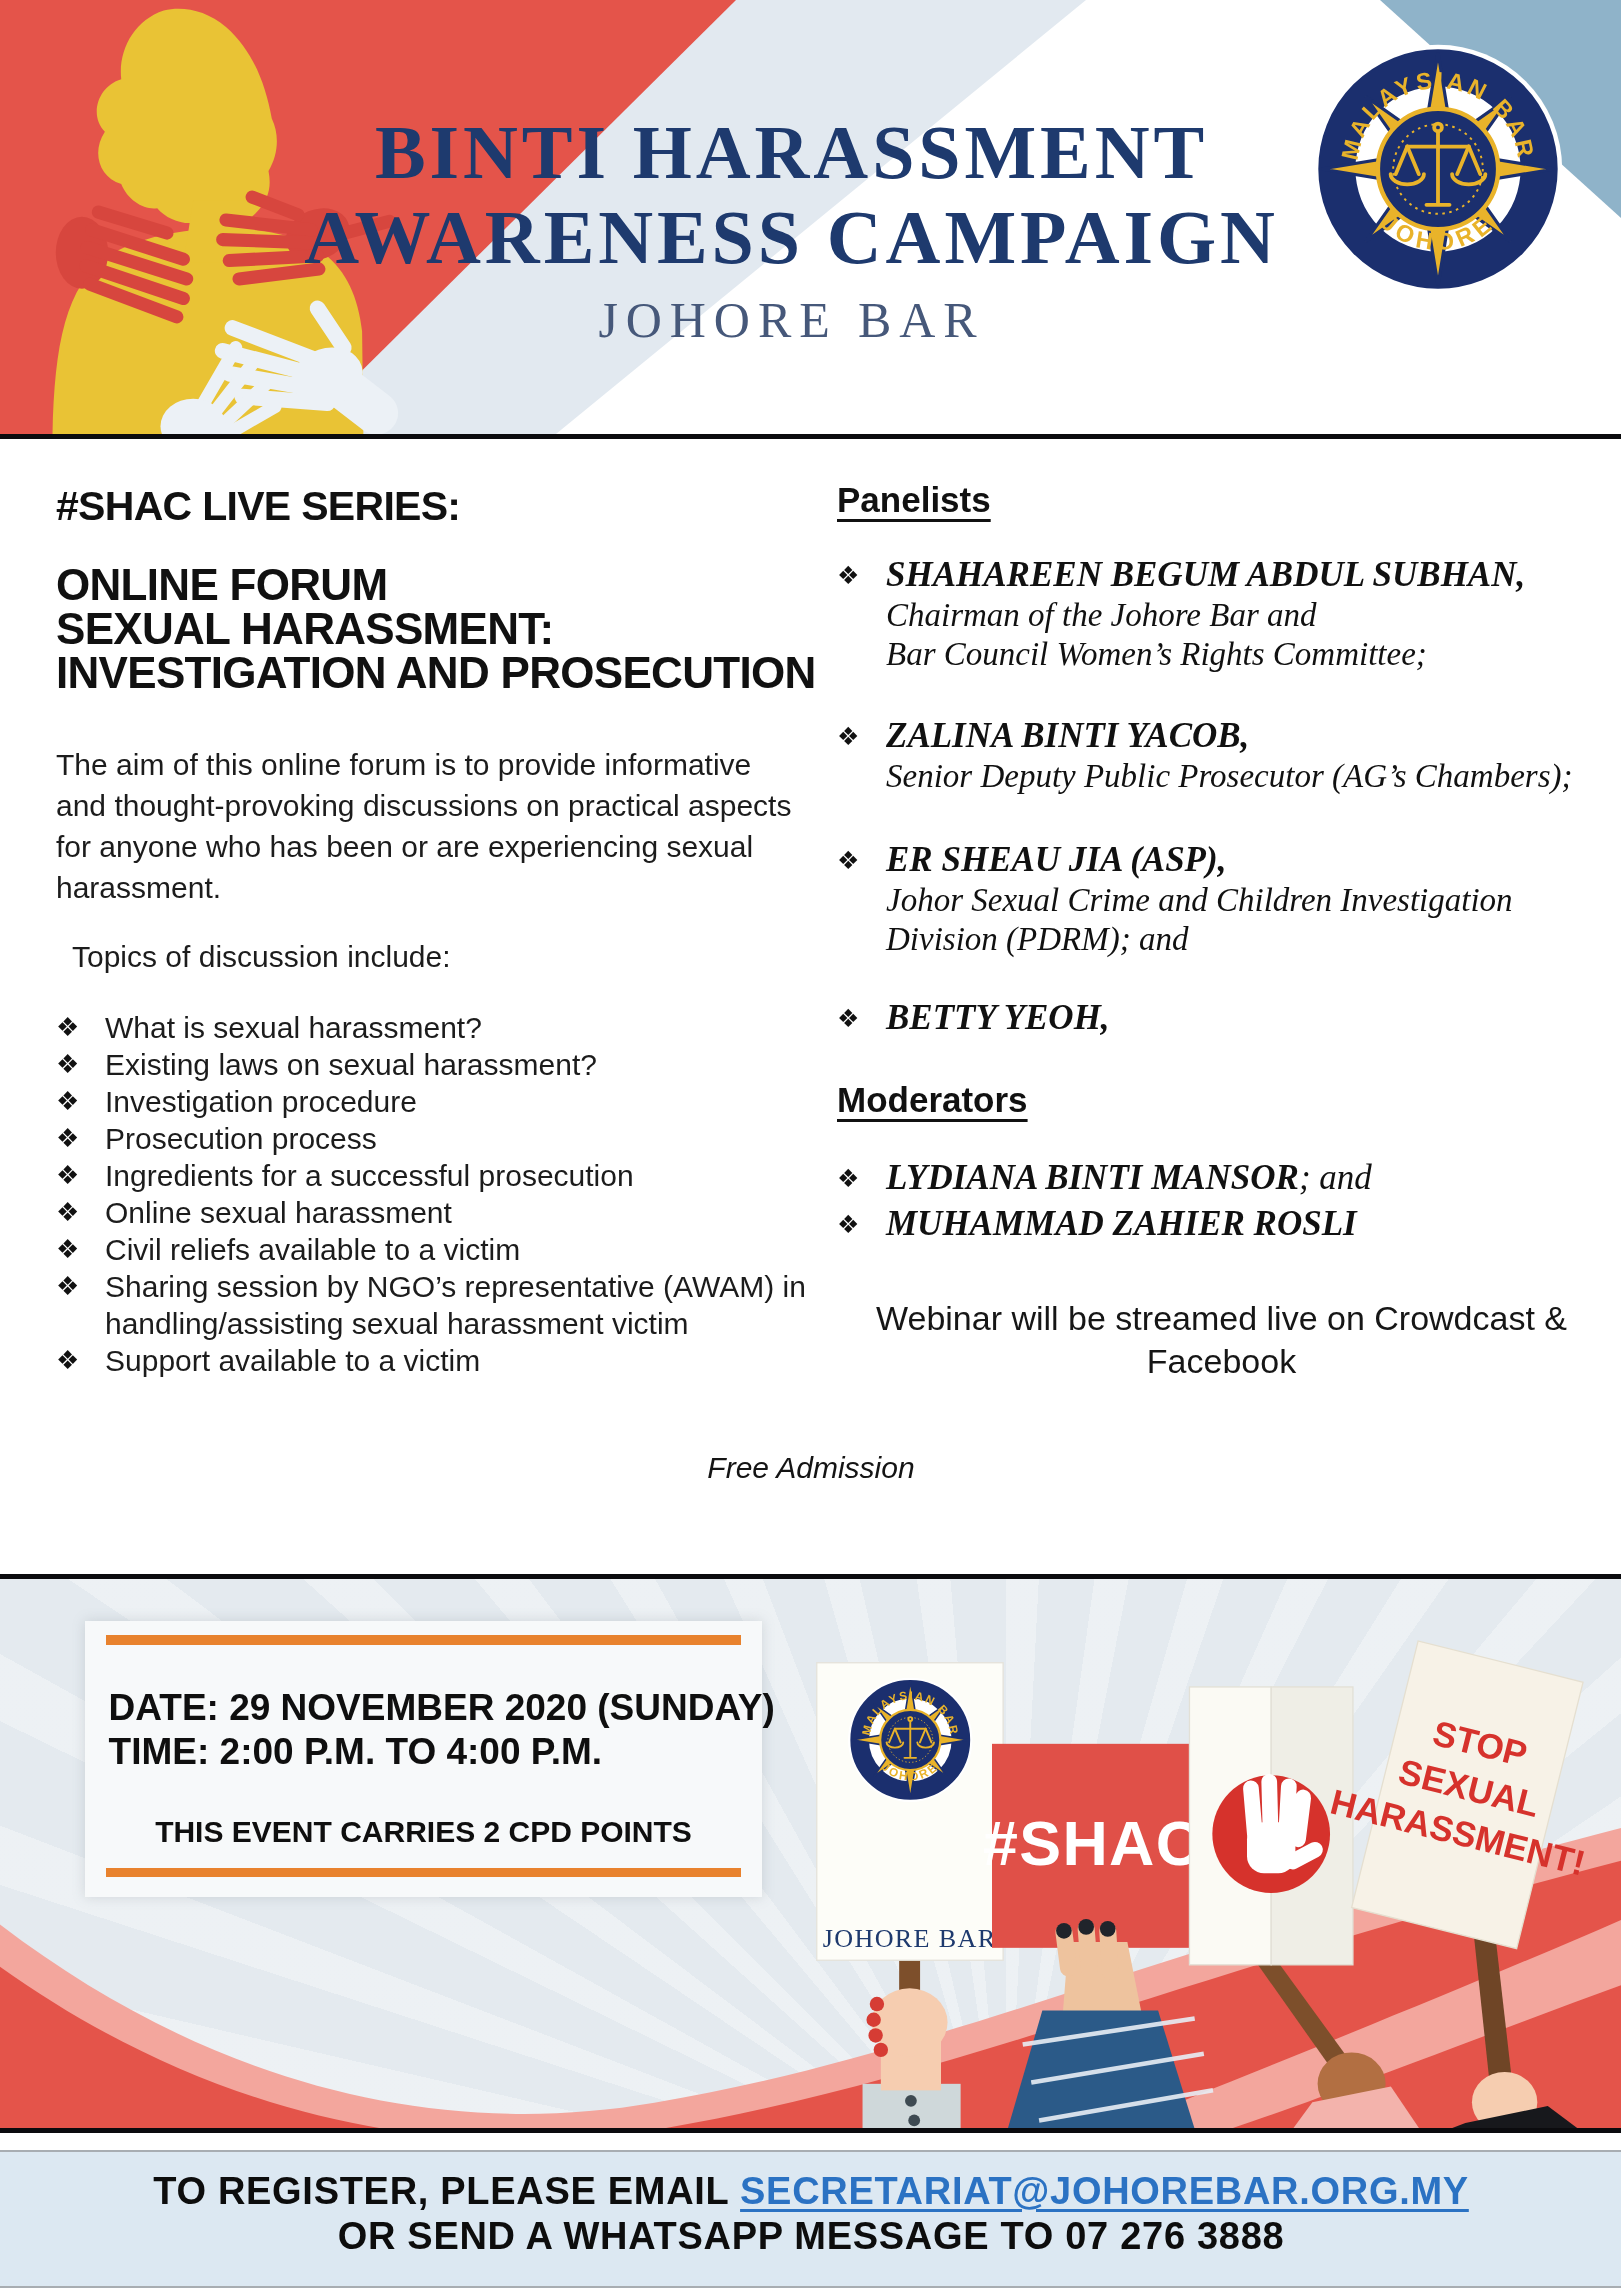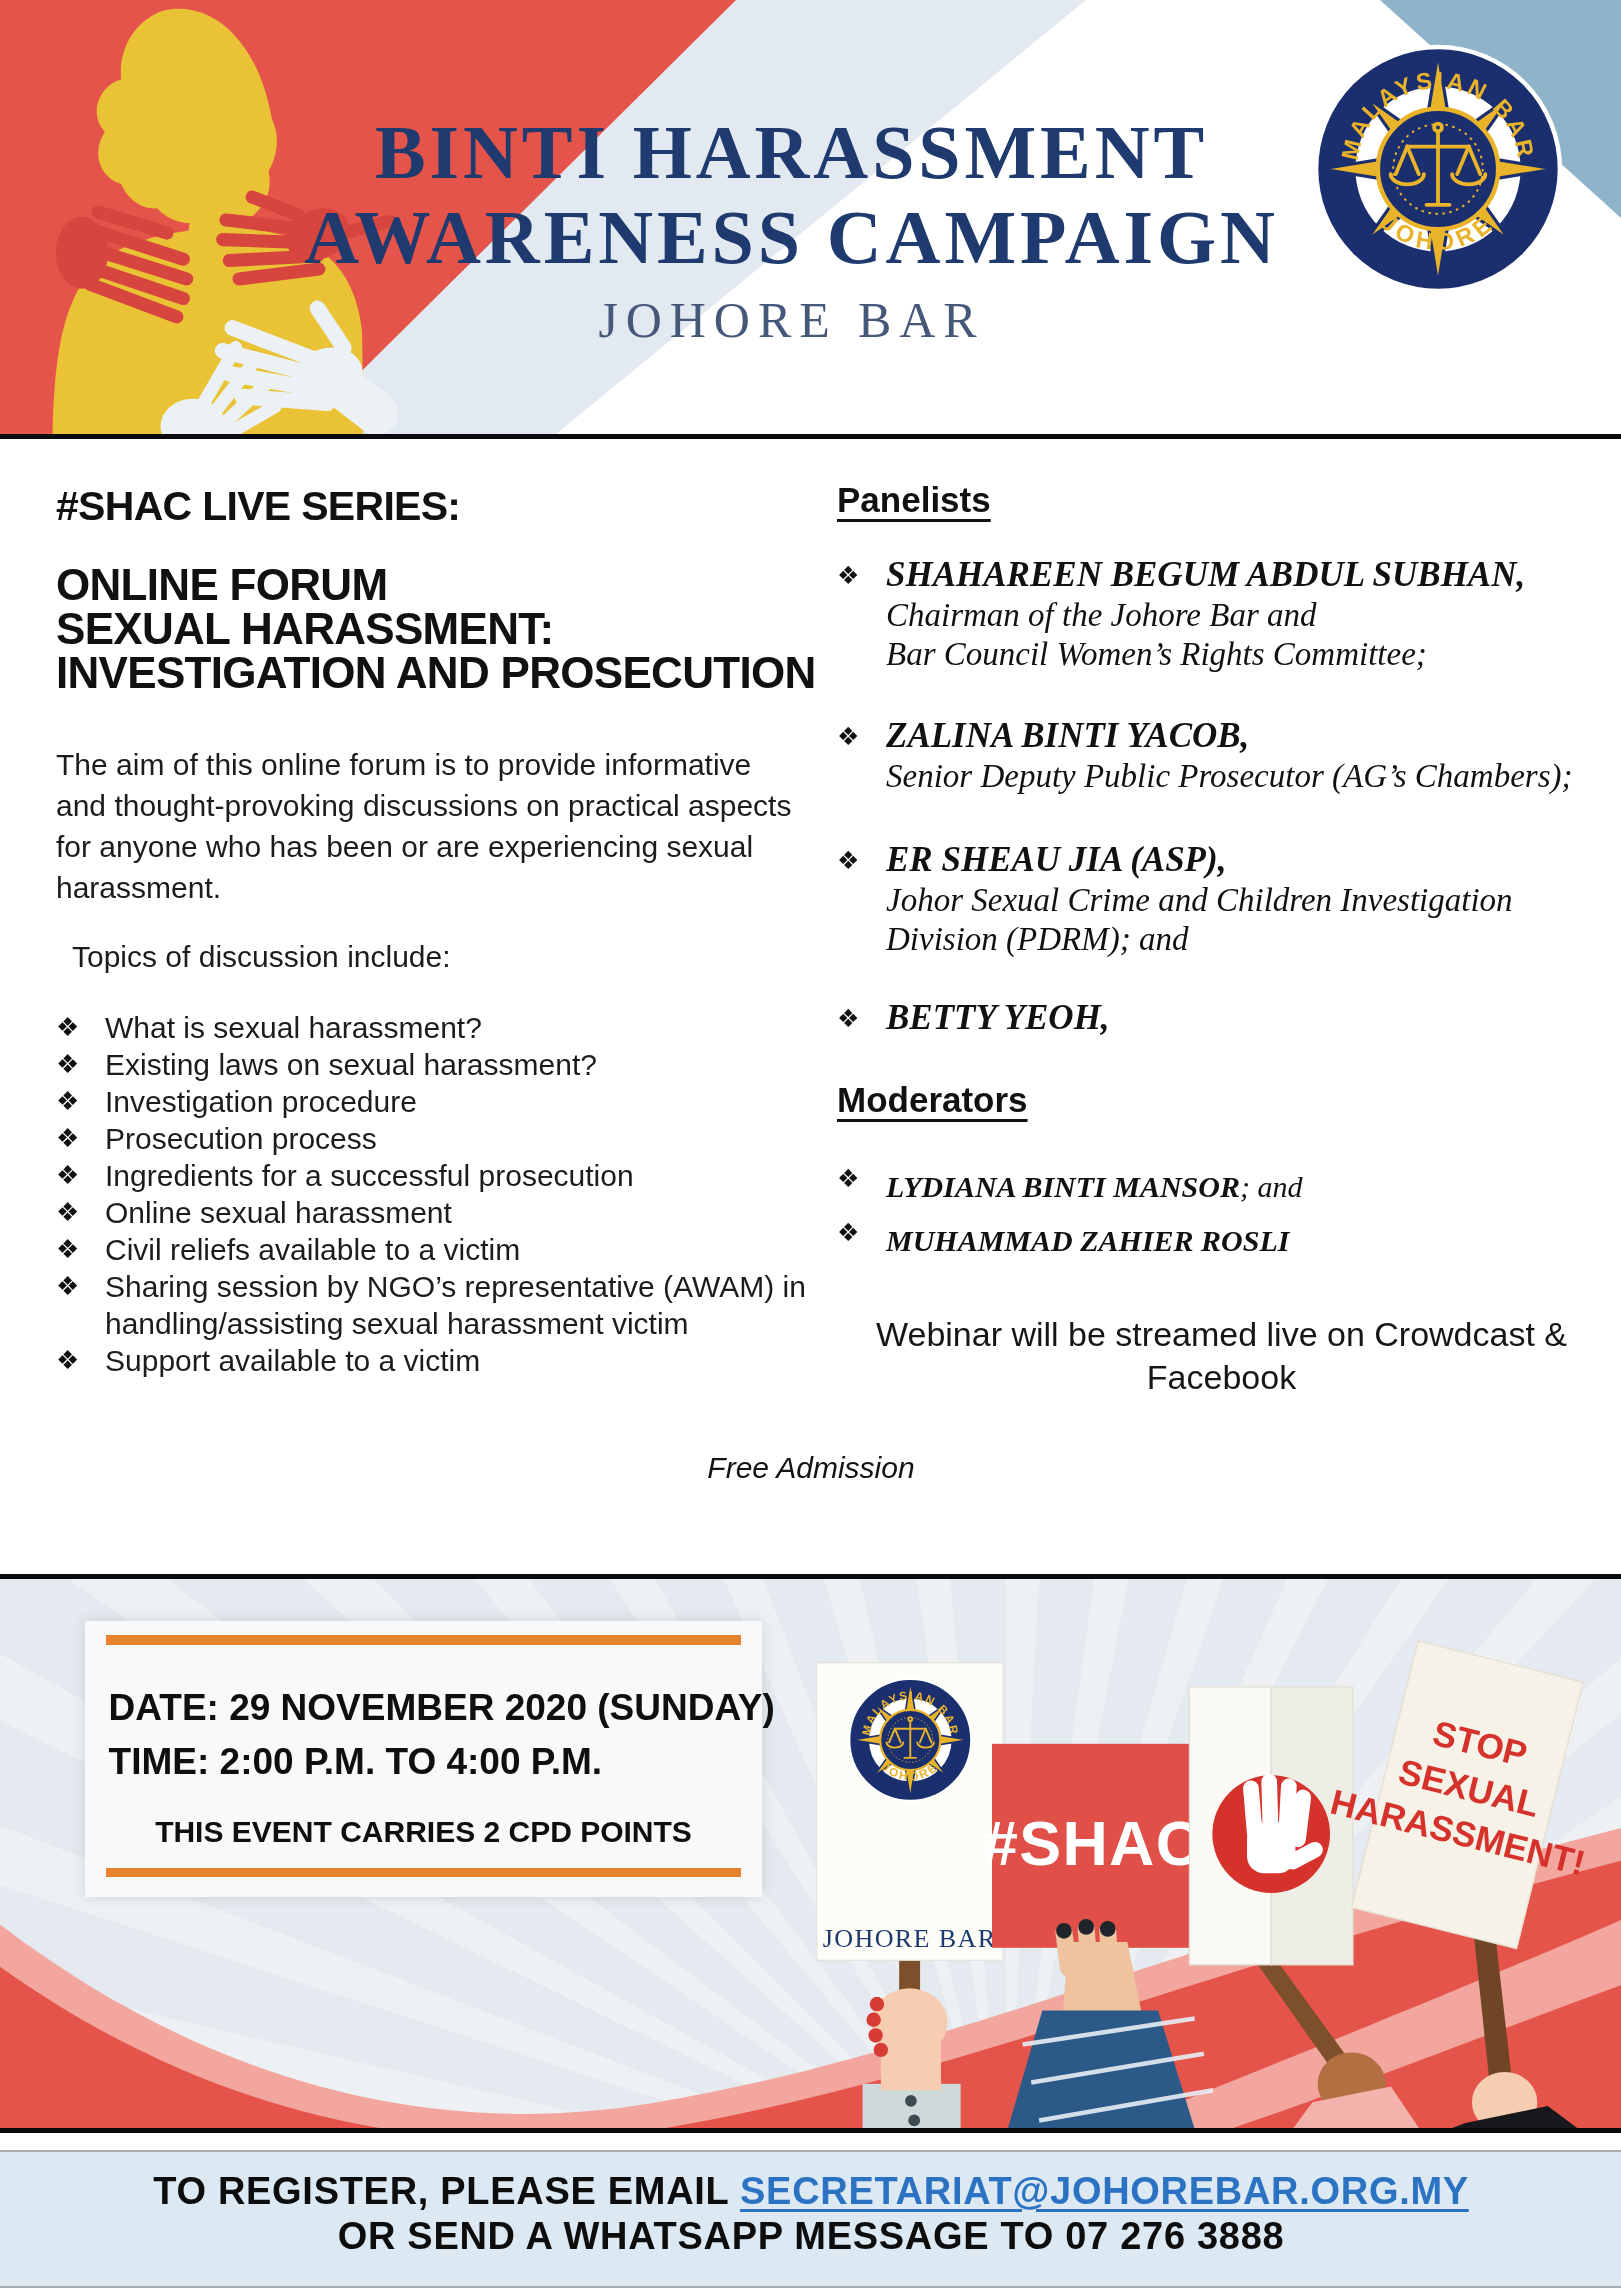--- a/index.html
+++ b/index.html
@@ -35,21 +35,21 @@
   .topic-list{left:56px;top:1009px;width:759px;font-size:30px;line-height:37px;color:#1c1c1c;}
   .topic-item{display:flex;align-items:flex-start;}
   .diamond-bullet{width:49px;flex:0 0 49px;font-size:26px;line-height:37px;color:#111;}
   .col-right{left:837px;top:480px;width:769px;color:#111;}
   .group-label{font-size:35px;font-weight:700;text-decoration:underline;text-decoration-thickness:2.6px;text-underline-offset:6.5px;color:#111;}
   .panelist{display:flex;margin-top:34px;}
   .panelist .diamond-bullet{font-size:25px;line-height:42px;}
   .p-body{font-family:"Liberation Serif",serif;}
   .p-name{font-size:35px;line-height:42px;font-weight:700;font-style:italic;}
   .p-role{font-size:33px;line-height:39px;font-style:italic;}
-  .mod-name{font-size:30px;line-height:41px;font-weight:700;font-style:italic;font-family:"Liberation Serif",serif;margin-top:9px;}
+  .mod-name{font-size:35px;line-height:41px;font-weight:700;font-style:italic;font-family:"Liberation Serif",serif;}
   .mod-suffix{font-weight:400;}
   .webinar-note{margin-top:52px;font-size:34px;line-height:43px;text-align:center;color:#161616;}
   .admission{left:0;top:1447px;width:1622px;text-align:center;font-style:italic;color:#141414;}
   .admission-l1{font-size:30px;line-height:41px;}
   .admission-l2{font-size:29px;line-height:41px;}
 
   
   .bottom-zone{left:0;top:1579px;width:1622px;height:550px;background:var(--zone-bg);overflow:hidden;}
   .rays{left:0;top:0;width:1622px;height:550px;
         background:repeating-conic-gradient(from 235deg at 62% 115%,rgba(255,255,255,0) 0deg 5deg,rgba(255,255,255,.55) 5deg 8deg);
@@ -290,21 +290,21 @@
     <svg class="abs ribbon-svg" viewBox="0 0 2479 840" preserveAspectRatio="none">
       <path d="M -10,520 C 300,760 650,860 1000,800 C 1420,730 1780,560 2479,380 L 2479,840 L -10,840 Z" fill="var(--ribbon-salmon)"></path>
       <path d="M -10,585 C 300,810 660,900 1020,838 C 1450,764 1820,600 2479,430 L 2479,840 L -10,840 Z" fill="var(--brand-red)"></path>
       <path d="M 1700,840 C 1950,740 2250,620 2479,520 L 2479,620 C 2260,700 2030,790 1880,840 Z" fill="var(--ribbon-salmon)"></path>
     </svg>
 
     <div class="abs date-box">
       <div class="obar" style="top:14.4px;"></div>
       <div class="obar" style="bottom:19.6px;"></div>
       <div class="date-line">DATE: 29 NOVEMBER 2020 (SUNDAY)</div>
-      <div class="date-line" style="top:114px;text-align:center;">TIME: 2:00 P.M. TO 4:00 P.M.</div>
+      <div class="date-line" style="top:104px;text-align:center;">TIME: 2:00 P.M. TO 4:00 P.M.</div>
       <div class="cpd-line">THIS EVENT CARRIES 2 CPD POINTS</div>
     </div>
 
     <svg class="abs illu-svg" viewBox="0 0 1300 841">
 
       <g>
         <rect x="196" y="570" width="32" height="130" fill="#7D4F2B"></rect>
         <rect x="70" y="128" width="285" height="455" fill="#FDFDF8" stroke="#E4E2DA" stroke-width="2"></rect>
         <use href="#johore-logo" transform="translate(115,148) scale(0.49)"></use>
         <text x="212" y="562" text-anchor="middle" font-family="Liberation Serif, serif" font-size="40" letter-spacing="2" fill="var(--title-navy)">JOHORE BAR</text>

